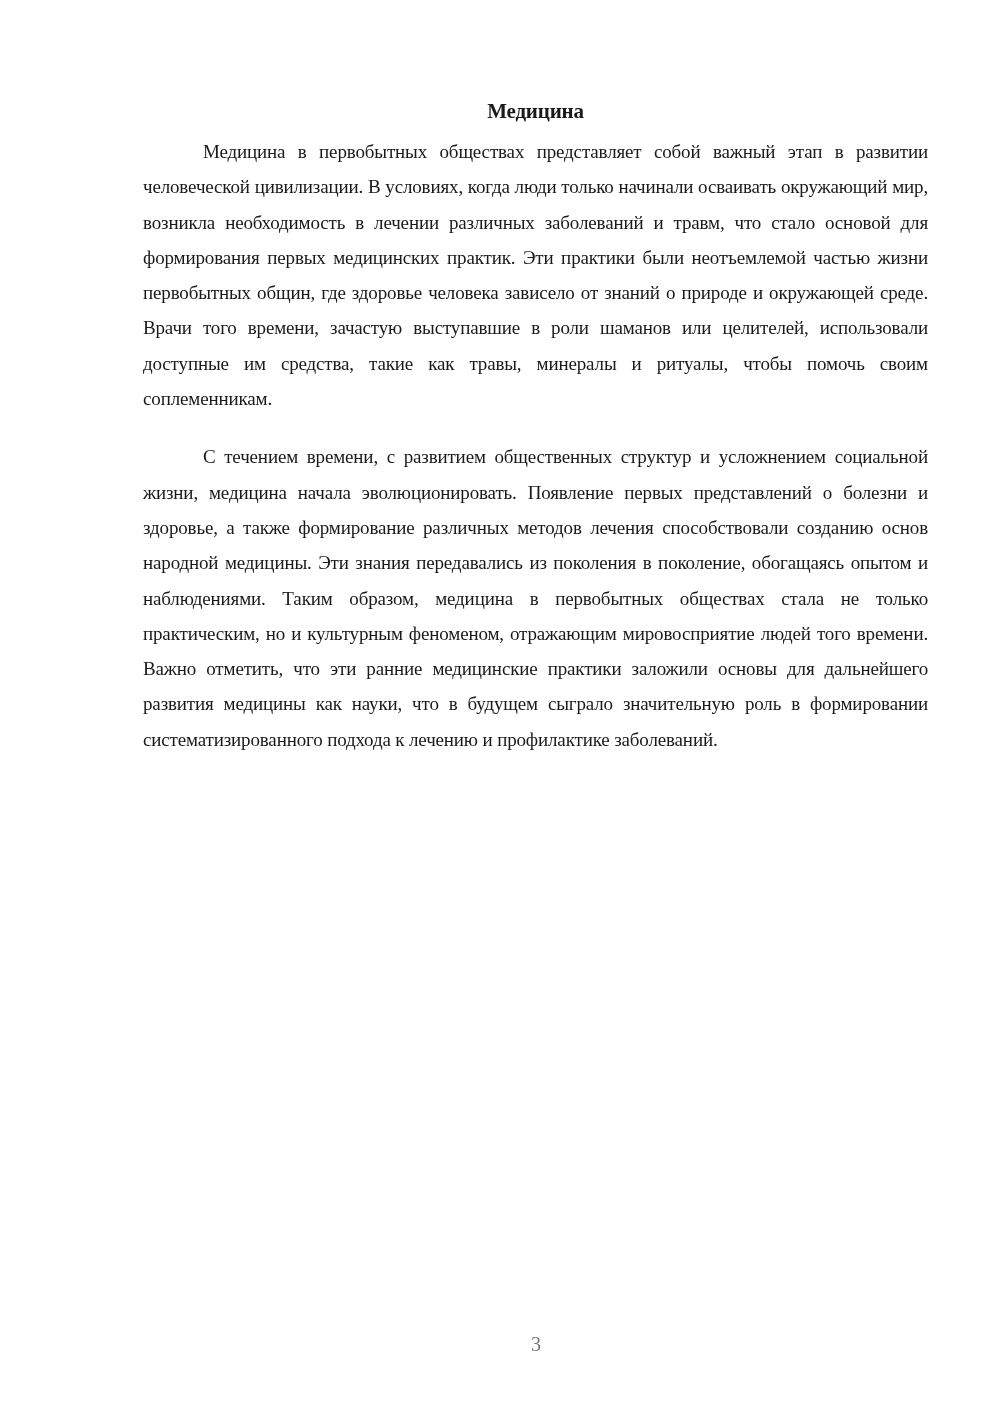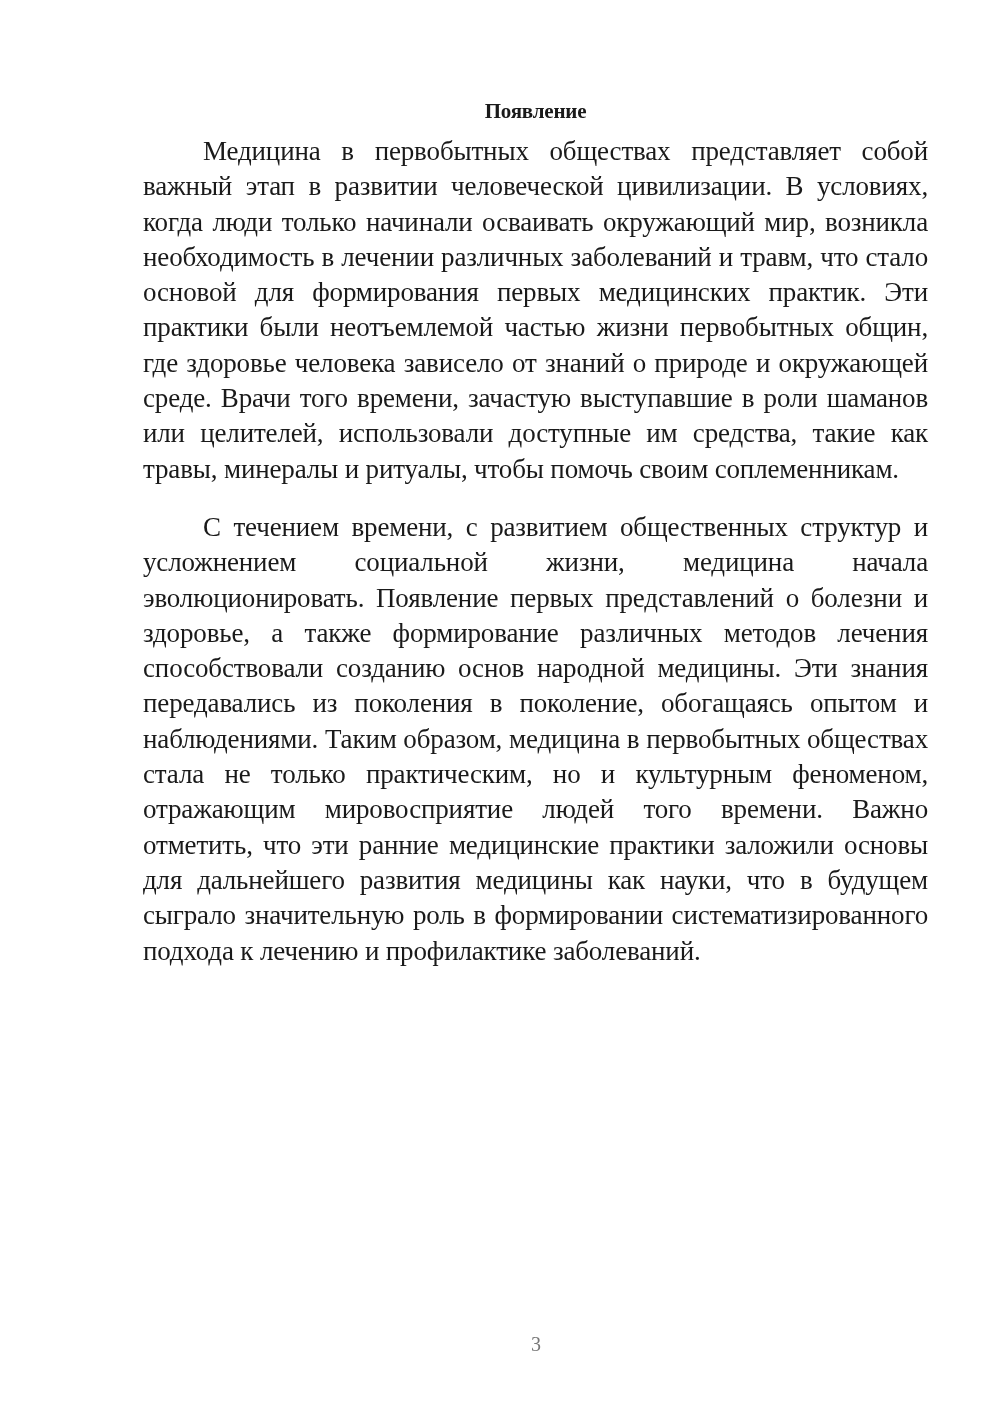--- a/index.html
+++ b/index.html
@@ -32,21 +32,21 @@
       text-align: center;
       font-weight: bold;
       font-size: 21px;
       line-height: 30px;
       margin: 0 0 8px 0;
       padding-left: 0;
       letter-spacing: -0.2px;
     }
     .para {
       margin: 0;
-      font-size: 27px;
+      font-size: 19px;
       line-height: 35.3px;
       text-align: justify;
       text-indent: 60px;
       letter-spacing: -0.15px;
     }
     .para + .para {
       margin-top: 23px;
     }
     .page-number {
       position: absolute;
@@ -57,18 +57,18 @@
       font-size: 20px;
       color: #777777;
       font-family: "Liberation Serif", "DejaVu Serif", serif;
     }
   </style>
 </head>
 <body>
 
 <div class="page">
   <div class="content">
-    <h1 class="title">Появление</h1>
+    <h1 class="title">Медицина</h1>
     <p class="para">Медицина в первобытных обществах представляет собой важный этап в развитии человеческой цивилизации. В условиях, когда люди только начинали осваивать окружающий мир, возникла необходимость в лечении различных заболеваний и травм, что стало основой для формирования первых медицинских практик. Эти практики были неотъемлемой частью жизни первобытных общин, где здоровье человека зависело от знаний о природе и окружающей среде. Врачи того времени, зачастую выступавшие в роли шаманов или целителей, использовали доступные им средства, такие как травы, минералы и ритуалы, чтобы помочь своим соплеменникам.</p>
     <p class="para">С течением времени, с развитием общественных структур и усложнением социальной жизни, медицина начала эволюционировать. Появление первых представлений о болезни и здоровье, а также формирование различных методов лечения способствовали созданию основ народной медицины. Эти знания передавались из поколения в поколение, обогащаясь опытом и наблюдениями. Таким образом, медицина в первобытных обществах стала не только практическим, но и культурным феноменом, отражающим мировосприятие людей того времени. Важно отметить, что эти ранние медицинские практики заложили основы для дальнейшего развития медицины как науки, что в будущем сыграло значительную роль в формировании систематизированного подхода к лечению и профилактике заболеваний.</p>
   </div>
   <div class="page-number">3</div>
 </div>
 
 </body></html>

